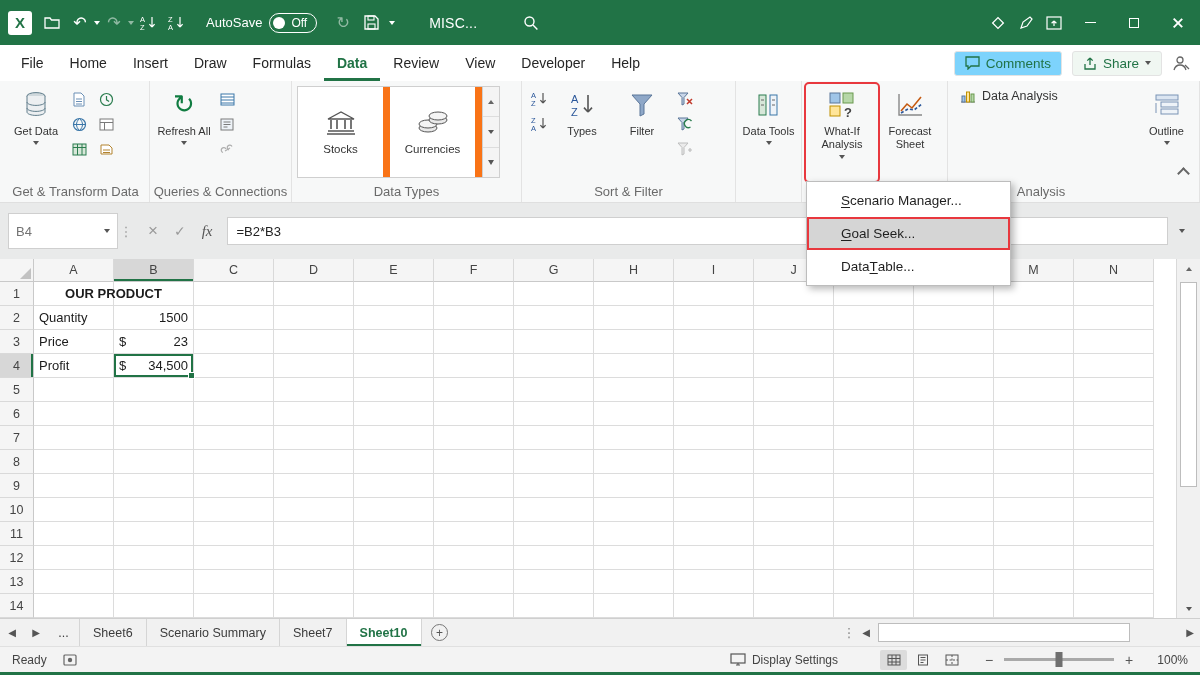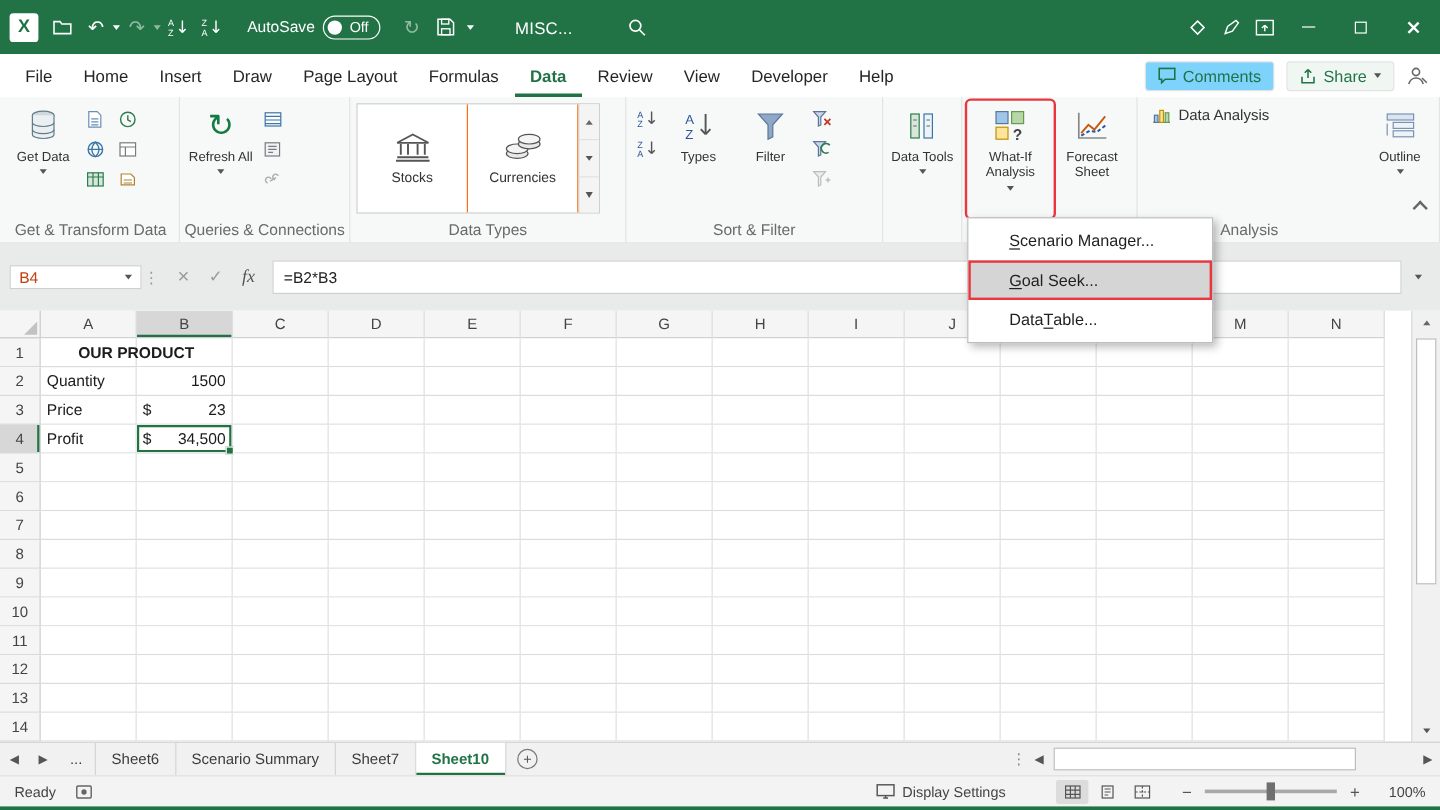--- a/index.html
+++ b/index.html
@@ -47,35 +47,35 @@
   .rg-label{height:17px;font-size:13px;color:#6a6a6a;text-align:center;line-height:14px;white-space:nowrap;overflow:hidden}
   .bigbtn{width:58px;min-height:95px;display:flex;flex-direction:column;align-items:center;padding-top:4px;font-size:11px;color:#333;text-align:center;line-height:1.22;border-radius:2px}
   .bigbtn .bicon{height:32px;display:flex;align-items:center;justify-content:center;margin-bottom:4px}
   .blabel{display:block}
   .bigbtn .tri.dark{margin:3px auto 0}
   .smallcol{display:flex;flex-direction:column;gap:3px;padding-top:3px}
   .smallgrid{display:grid;grid-template-columns:24px 24px;gap:3px;padding-top:3px}
   .sbtn{width:24px;height:22px;display:flex;align-items:center;justify-content:center;border-radius:2px;color:#444}
   .sbtn.dim{opacity:.45}
   .gallery{display:flex;border:1px solid #cfcfcf;background:#fff;height:92px;margin-top:2px}
-  .gal-item{width:92px;display:flex;flex-direction:column;align-items:center;justify-content:center;gap:7px;font-size:11.5px;color:#333;border-right:1px solid #f97316}
+  .gal-item{width:92px;display:flex;flex-direction:column;align-items:center;justify-content:center;gap:7px;font-size:11.5px;color:#333;border-right:7px solid #f97316}
   .gal-arrows{width:17px;display:flex;flex-direction:column;border-left:1px solid #cfcfcf}
   .gal-arrows>div{flex:1;display:flex;align-items:center;justify-content:center;background:#f4f4f4;border-bottom:1px solid #ddd}
   .gal-arrows>div:last-child{border-bottom:none}
   .outlined{outline:2px solid #e8383e;outline-offset:1px}
   .collapse-chev{position:absolute;right:12px;bottom:24px;width:9px;height:9px;border-top:2px solid #666;border-right:2px solid #666;transform:rotate(-45deg)}
 
   
   .ctx-menu{position:absolute;left:806px;top:181px;width:205px;background:#fff;border:1px solid #bdbdbd;box-shadow:3px 3px 7px rgba(0,0,0,.28);padding:2px 0;z-index:90}
   .menu-item{height:33px;display:flex;align-items:center;padding-left:34px;font-size:13.5px;color:#1f1f1f}
   .menu-item.highlighted{background:#d5d5d5;outline:2px solid #e8383e;outline-offset:-2px}
 
   
   .formularow{flex:0 0 56px;background:#e9eaea;display:flex;align-items:center;padding:0 4px}
-  .namebox{width:110px;height:20px;background:#fff;border:1px solid #cfcfcf;display:flex;align-items:center;padding:0 7px;font-size:13px;color:#c2410c;margin-left:4px}
+  .namebox{width:110px;height:36px;background:#fff;border:1px solid #cfcfcf;display:flex;align-items:center;padding:0 7px;font-size:13px;color:#737373;margin-left:4px}
   .namebox .tri.dark{margin-left:auto}
   .nb-grip{width:16px;text-align:center;color:#9a9a9a;font-size:13px}
   .nb-grip::before{content:"⋮"}
   .fx-btns{display:flex;align-items:center;gap:16px;padding:0 14px;color:#9a9a9a}
   .fx-x::before{content:"×";font-size:17px}
   .fx-ok::before{content:"✓";font-size:14px}
   .fx-fx{font-style:italic;font-family:"Liberation Serif",serif;font-size:15px;color:#555}
   .formulafield{flex:1;height:28px;background:#fff;border:1px solid #cfcfcf;display:flex;align-items:center;padding:0 9px;font-size:13px;color:#222}
   .fb-end{width:28px;display:flex;justify-content:center}
 
@@ -218,21 +218,20 @@
         </span>
     </span>
   </div>
 
   <div class="tabrow">
     <div style="display:flex">
         <div class="tab">File</div>
         <div class="tab">Home</div>
         <div class="tab">Insert</div>
         <div class="tab">Draw</div>
-        <div class="tab">Page Layout</div>
         <div class="tab">Formulas</div>
         <div class="tab active">Data</div>
         <div class="tab">Review</div>
         <div class="tab">View</div>
         <div class="tab">Developer</div>
         <div class="tab">Help</div>
       </div>
     <div class="tabrow-right">
       <span class="chipbtn">
         <svg width="15" height="14" viewBox="0 0 15 14">

